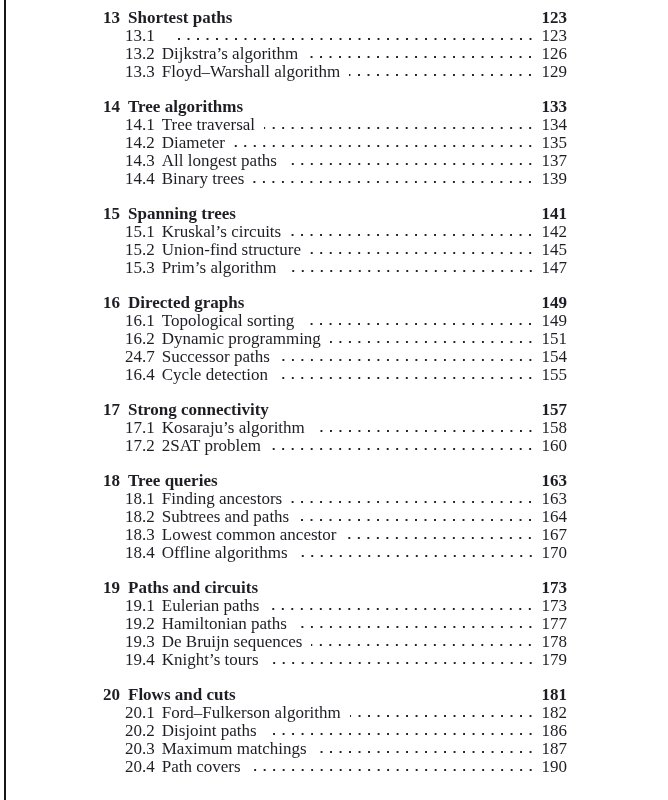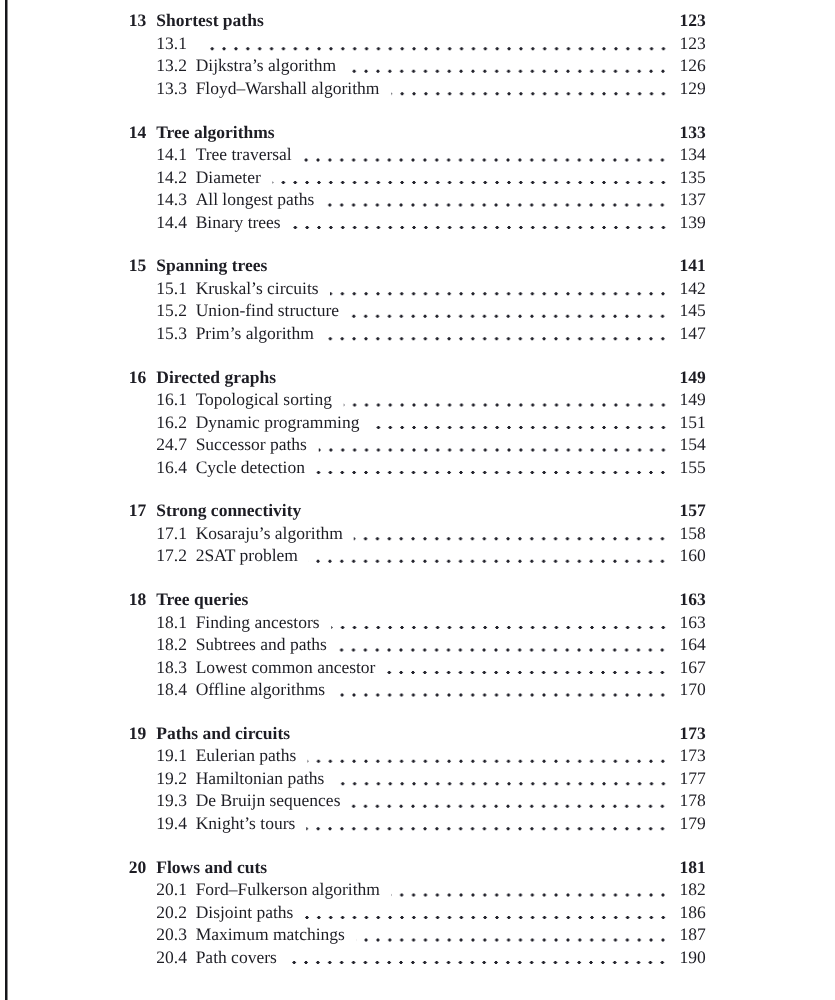--- a/index.html
+++ b/index.html
@@ -27,42 +27,42 @@
     position: absolute;
     left: 103px;
     top: 9px;
     width: 464px;
   }
   .chapter + .chapter { margin-top: 17px; }
   .row {
     display: flex;
     align-items: baseline;
     line-height: 18px;
-    font-size: 14px;
+    font-size: 17px;
     white-space: nowrap;
   }
   .chap { font-weight: bold; }
   .ch-num { margin-right: 8px; }
   .sec { padding-left: 22px; }
   .sec-num { margin-right: 7px; }
   .spacer { flex: 1 1 auto; }
   .dots {
     flex: 1 1 auto;
     align-self: flex-end;
     height: 4px;
     margin: 0 6px 4px 9px;
     background-image: radial-gradient(circle, #22222b 1.15px, rgba(0,0,0,0) 1.45px);
     background-size: 9.5px 4px;
     background-position: right center;
     background-repeat: repeat-x;
   }
   .pg {
     flex: 0 0 auto;
     min-width: 26px;
-    text-align: center;
+    text-align: right;
   }
 </style>
 </head>
 <body>
 
 <div class="left-border"></div>
 <div class="toc" id="toc-root">
     <div class="chapter">
       <div class="row chap">
         <span class="ch-num">13</span>

